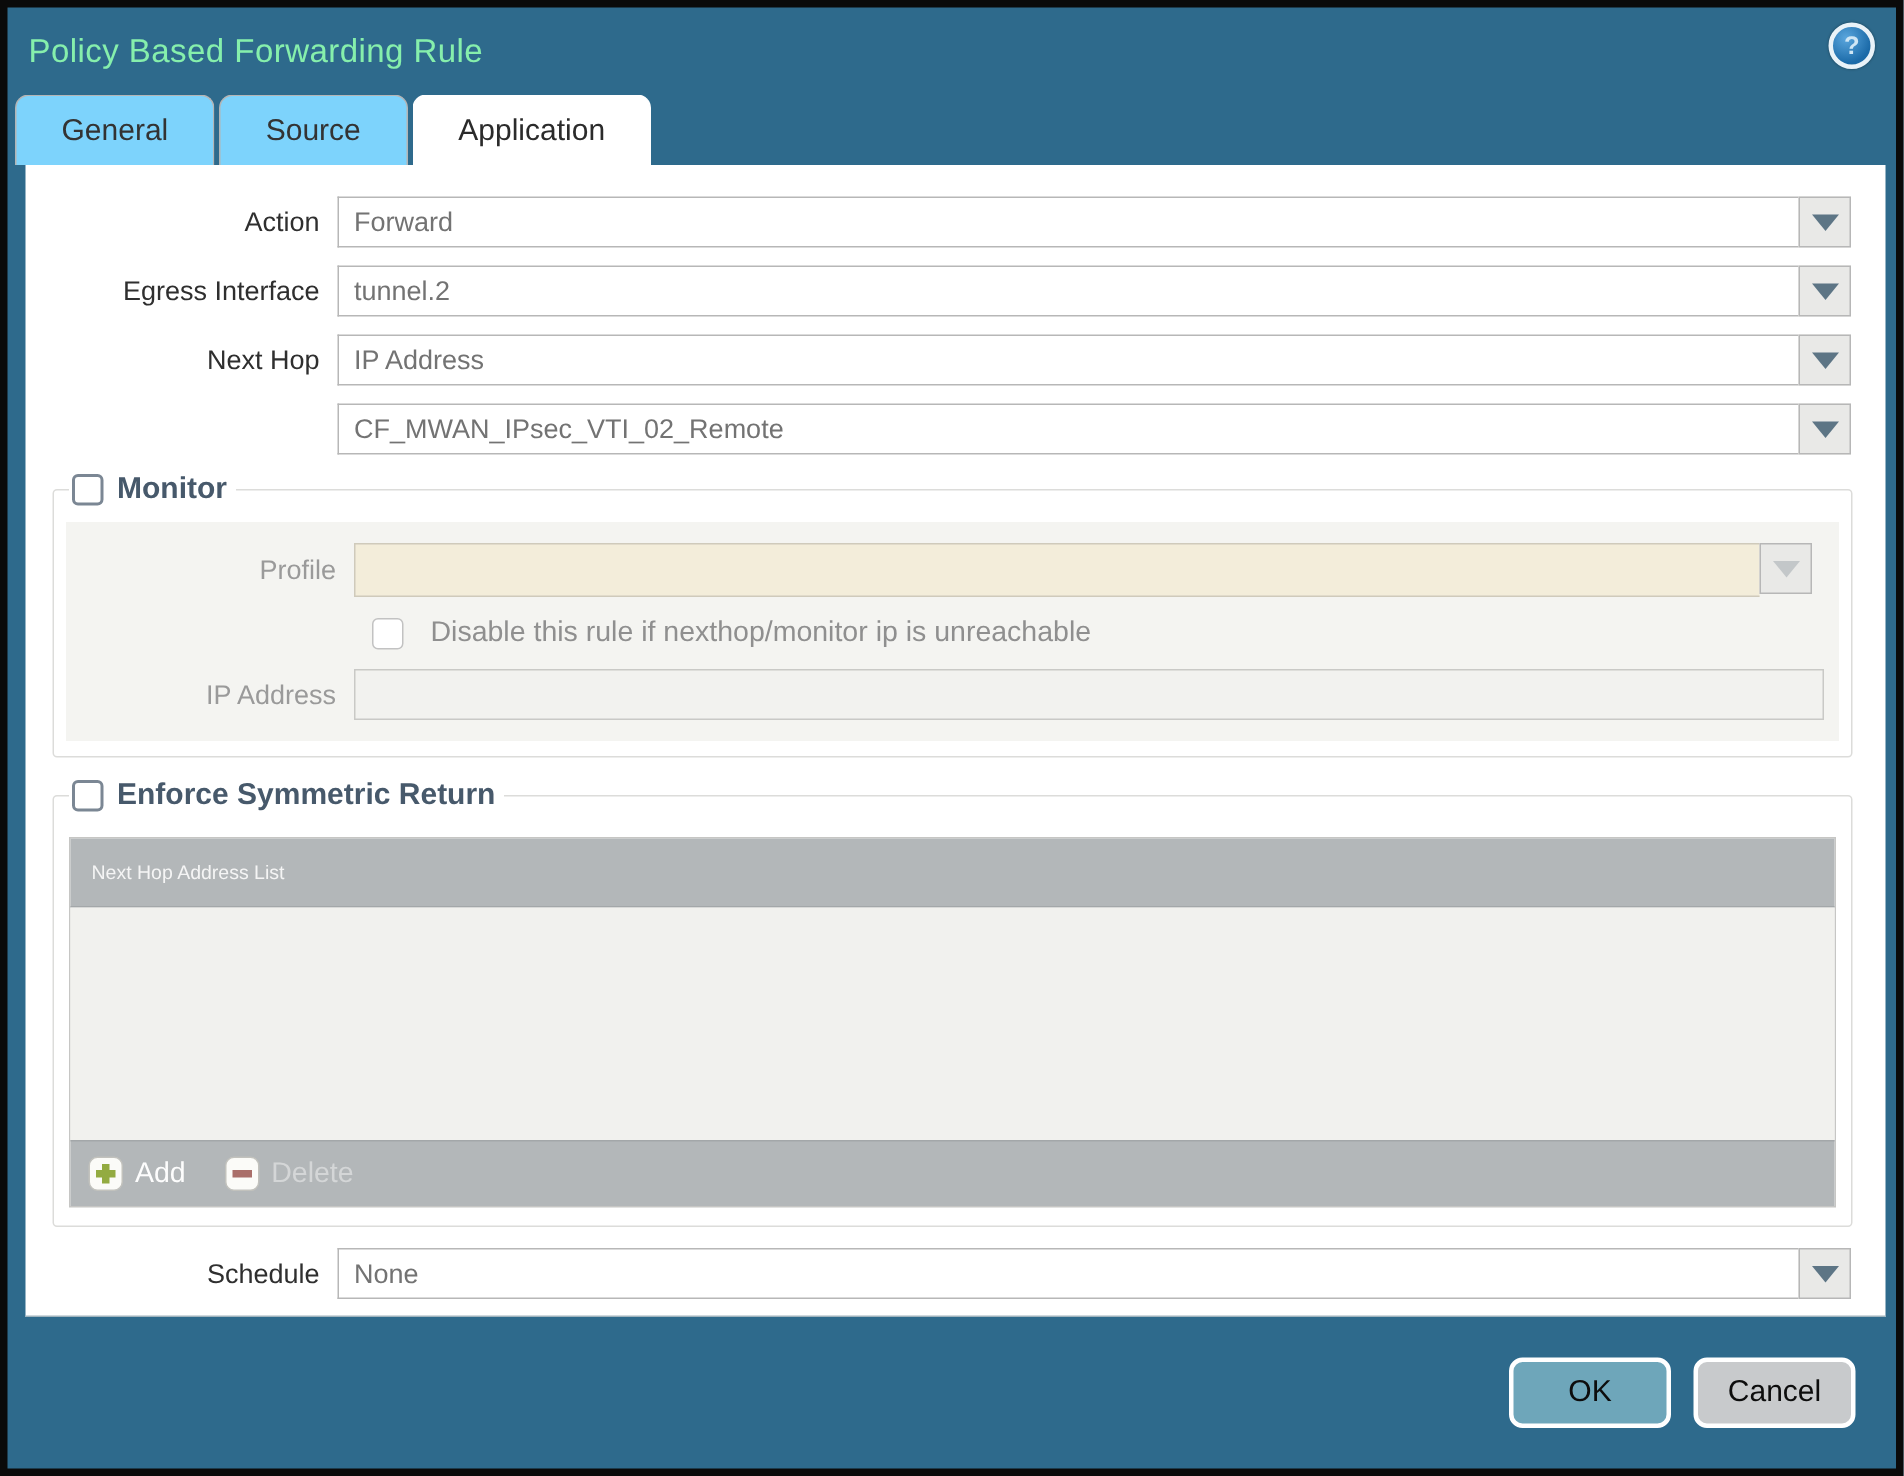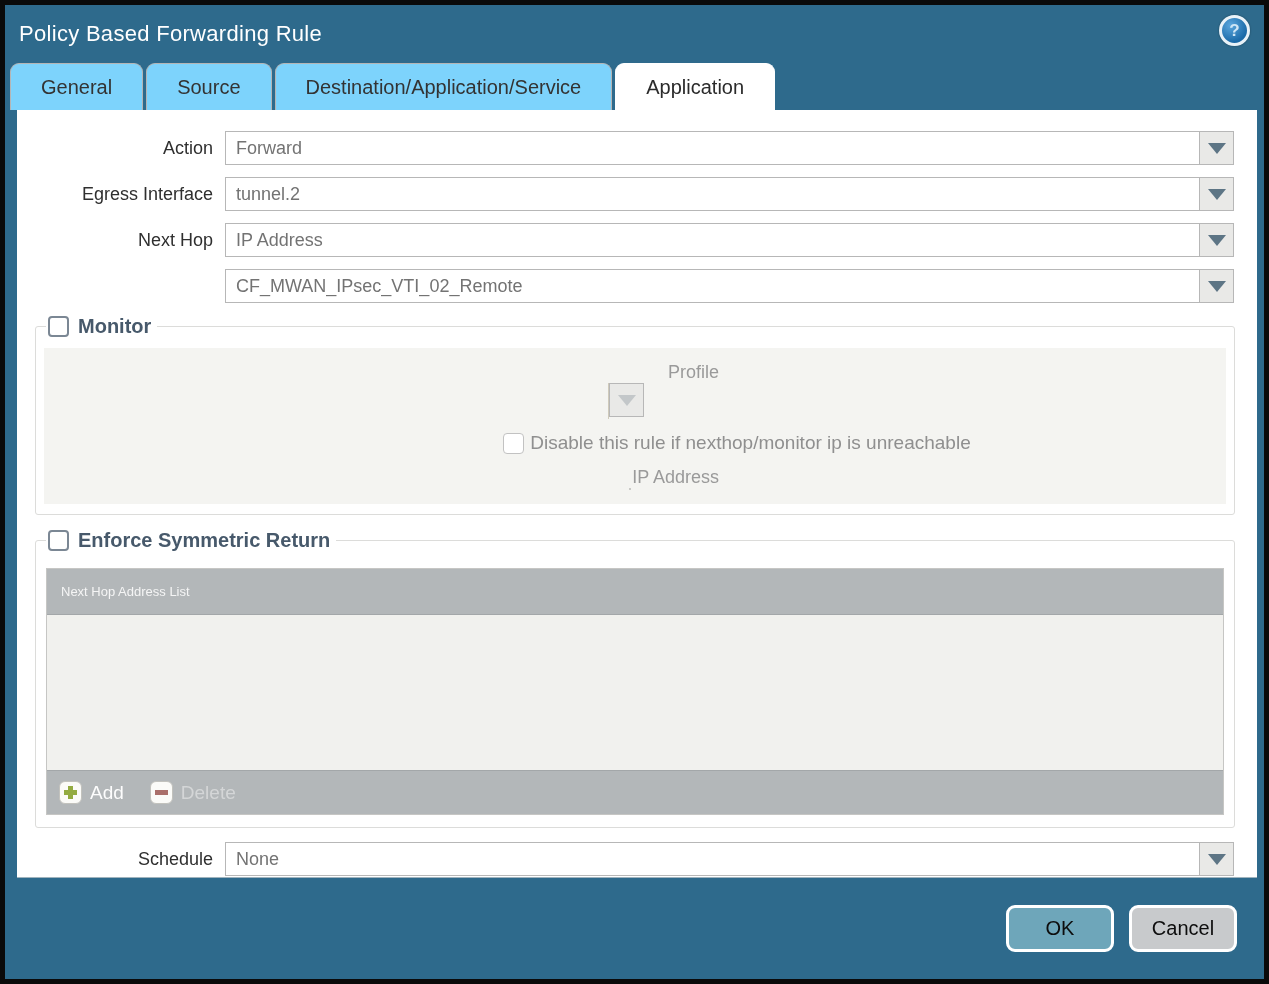--- a/index.html
+++ b/index.html
@@ -10,21 +10,21 @@
     width:1269px; height:984px;
     background:#2e6a8c;
     border:5px solid #0a0a0a;
     position:relative;
     overflow:hidden;
   }
 
   
   .titlebar { position:relative; height:58px; }
   .title {
-    color:#ffffff; font-size:22px; font-weight:400;
+    color:#86efac; font-size:22px; font-weight:400;
     letter-spacing:0.3px; padding:16px 0 0 14px;
   }
   .help-btn {
     position:absolute; top:10px; right:14px;
     width:31px; height:31px; border-radius:50%;
     background:radial-gradient(circle at 35% 30%, #5aa6dd, #1b6aa8 70%);
     border:3px solid #e9f2f8;
     box-shadow:0 0 2px rgba(0,0,0,.4);
     display:flex; align-items:center; justify-content:center;
     cursor:pointer;
@@ -86,36 +86,36 @@
     padding:0 6px 0 2px; margin-left:2px;
   }
   .legend-text { font-size:20px; font-weight:bold; color:#47596b; }
   .checkbox {
     width:21px; height:21px; background:#fff;
     border:2px solid #7b8794; border-radius:4px; cursor:pointer;
   }
   .checkbox.disabled { border:1px solid #c2c2c2; cursor:default; }
 
   .gray-panel { background:#f4f4f1; padding:14px 0 14px 0; }
-  .gp-row { display:flex; align-items:center; margin-bottom:13px;flex-direction:column; }
+  .gp-row { display:flex; align-items:center; margin-bottom:13px; }
   .gp-row:last-child { margin-bottom:0; }
   .gp-row .flabel {
     width:192px; text-align:right; padding-right:12px;
     font-size:18px; color:#9a9a9a;
   }
   .profile-input {
     flex:1; height:36px; background:#f3edda; border:1px solid #cfcabb;
     border-right:none;
   }
   .ip-input {
     flex:1; height:34px; background:#f2f2ef; border:1px solid #c9c9c6;
     margin-right:10px;
   }
   .profile-combo { flex:1; display:flex; margin-right:18px; }
-  .chk-row { display:flex; align-items:center; gap:6px; padding-left:204px; }
+  .chk-row { display:flex; align-items:center; gap:18px; padding-left:204px; }
   .chk-row .chk-label { font-size:19px; color:#8f8f8f; }
 
   
   .nh-table { margin:6px 2px 2px 2px; border:1px solid #c6c6c4; }
   .nh-header {
     height:46px; background:#b3b7b9;
     display:flex; align-items:center; padding-left:14px;
     color:#f5f5f5; font-size:13px;
     border-bottom:1px solid #a3a7a9;
   }
@@ -171,21 +171,20 @@
   <div class="titlebar">
     <div class="title">Policy Based Forwarding Rule</div>
     <div class="help-btn">
         <span>?</span>
       </div>
   </div>
 
   <div class="tabbar">
     <div class="tab">General</div>
     <div class="tab">Source</div>
-    <div class="tab">Destination/Application/Service</div>
     <div class="tab active">Application</div>
   </div>
 
   <div class="content">
 
     <div class="form-row">
       <div class="flabel">Action</div>
       <div class="combo">
         <input class="cinput" value="Forward" style="">
         <div class="dd-btn">

